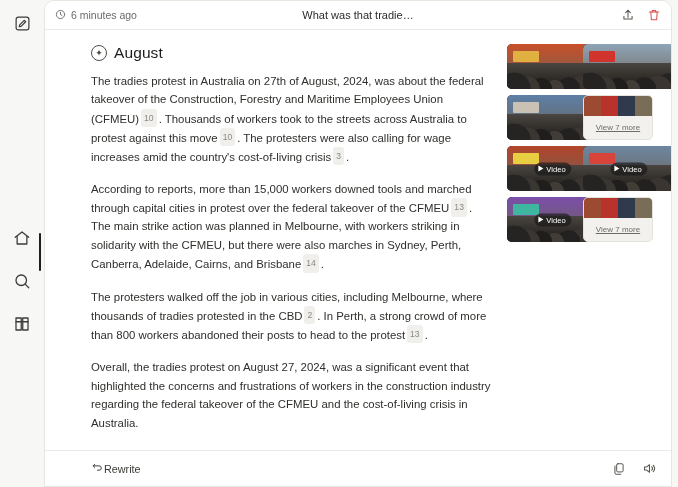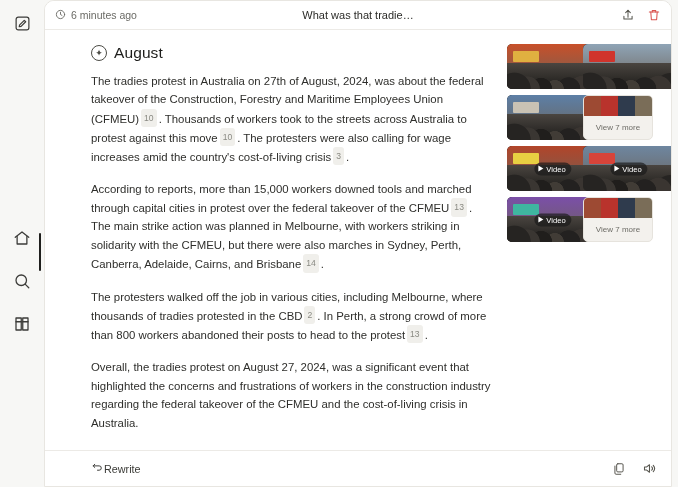--- a/index.html
+++ b/index.html
@@ -218,20 +218,21 @@
   .more-strip {
     height: 20px;
     display: flex;
   }
   .more-strip i { flex: 1; display: block; }
   .more-label {
     flex: 1;
     display: flex; align-items: center; justify-content: center;
     font-size: 8px;
     color: #6d6c66;
+    text-decoration: underline;
   }
 
   
   .footer {
     height: 36px;
     flex: 0 0 36px;
     border-top: 1px solid #eceae6;
     display: flex;
     align-items: center;
     padding: 0 14px 0 46px;

